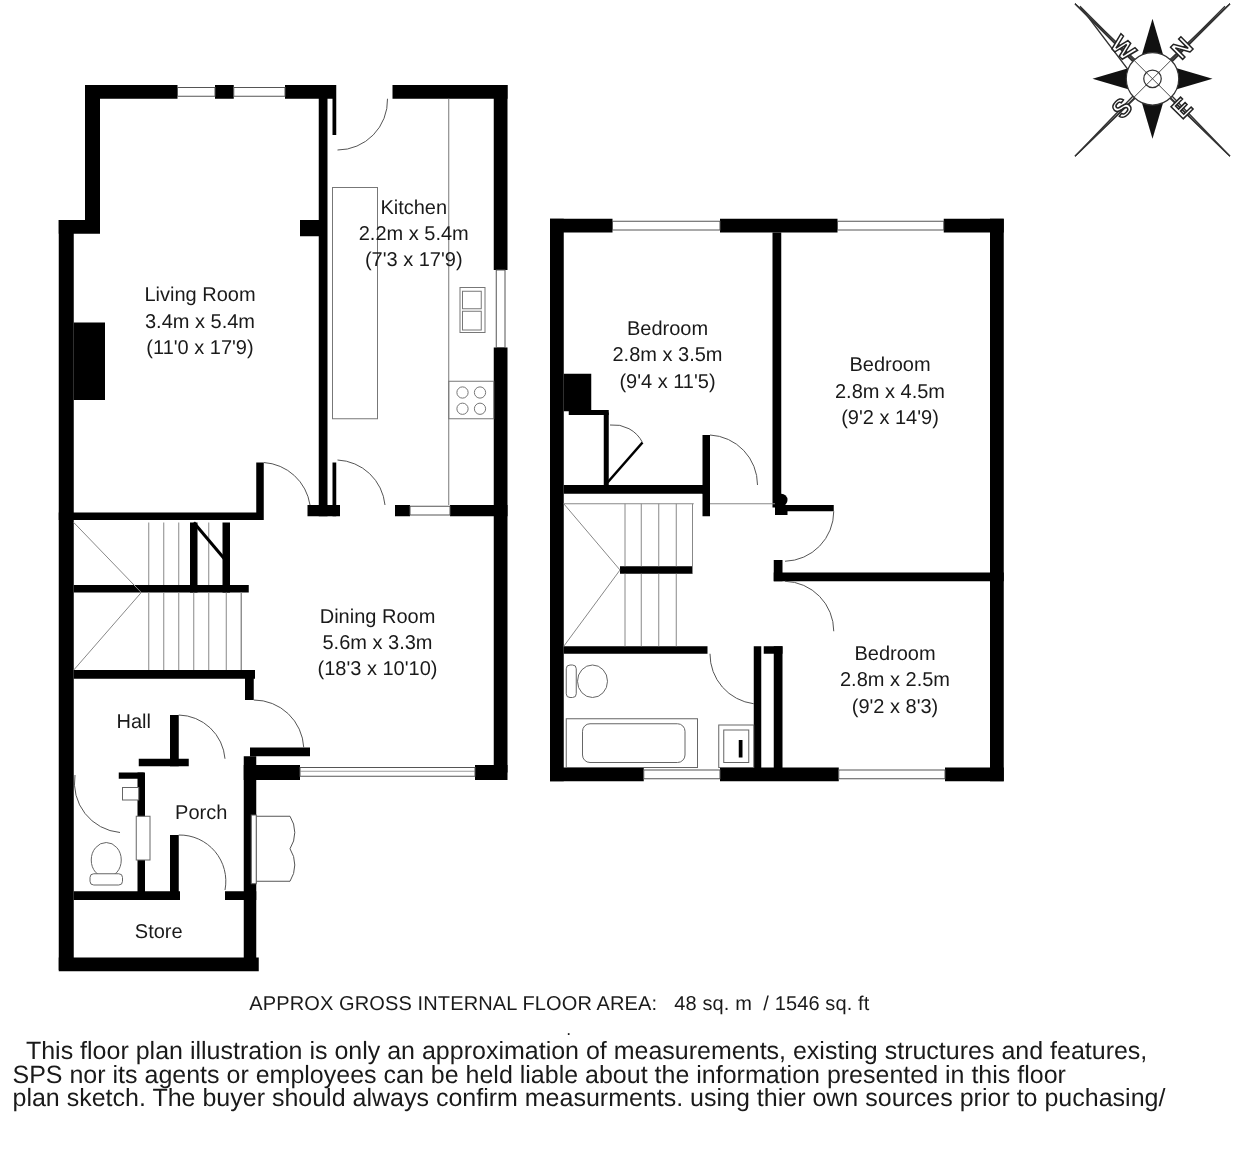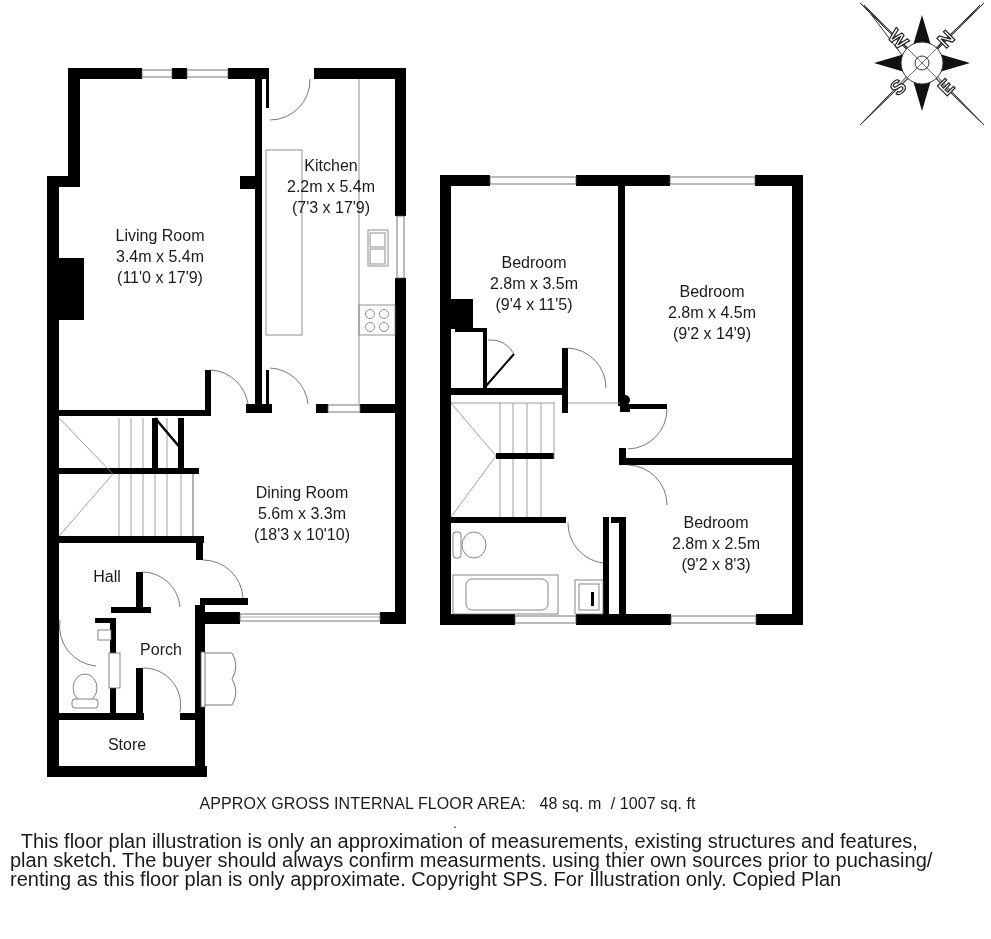--- a/index.html
+++ b/index.html
@@ -273,21 +273,21 @@
     <text class="room-label" x="716" y="528">Bedroom</text>
     <text class="room-label" x="716" y="549">2.8m x 2.5m</text>
     <text class="room-label" x="716" y="570">(9'2 x 8'3)</text>
   </g>
 </svg>
 
 <div id="area">
   <span>APPROX GROSS INTERNAL FLOOR AREA:</span>&nbsp;&nbsp;
   <span>48 sq. m</span>&nbsp;
   <span>/</span>
-  <span>1007 sq. ft</span>
+  <span>1546 sq. ft</span>
 </div>
 <div id="area-dot">.</div>
 
 <div id="disclaimer">
   <div style="white-space:pre">  This floor plan illustration is only an approximation of measurements, existing structures and features,</div>
+  <div>SPS nor its agents or employees can be held liable about the information presented in this floor</div>
   <div>plan sketch. The buyer should always confirm measurments. using thier own sources prior to puchasing/</div>
-  <div>renting as this floor plan is only approximate. Copyright SPS. For Illustration only. Copied Plan</div>
 </div>
 
 </body></html>

